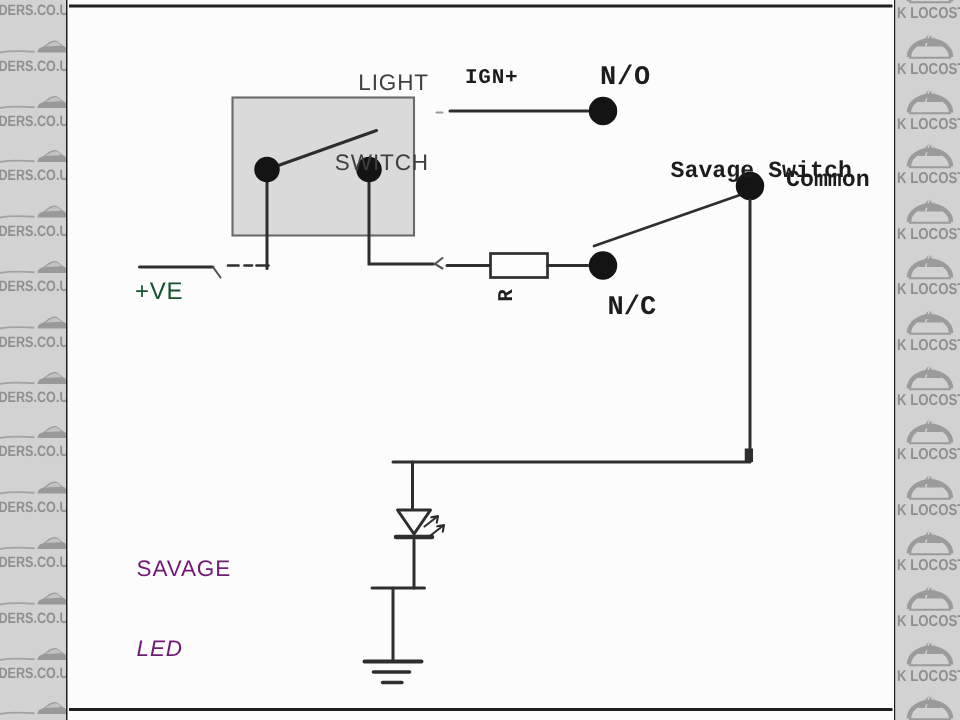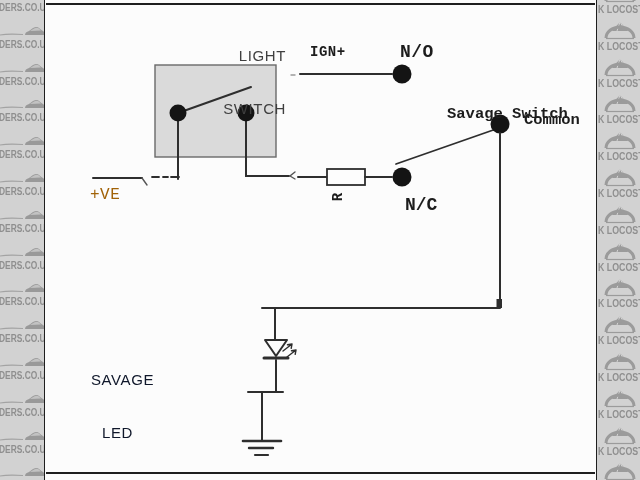--- a/index.html
+++ b/index.html
@@ -37,23 +37,23 @@
   .lbl{position:absolute;z-index:4;white-space:pre;}
   .sans{color:#414141;font-size:15px;}
   .mono{font-family:"Liberation Mono","DejaVu Sans Mono",monospace;font-weight:bold;color:#1c1c1c;}
   .light-switch-lbl{left:146px;top:12px;width:140px;text-align:right;line-height:17.5px;letter-spacing:0.6px;color:#3f3f3f;}
   .ign-lbl{left:310px;top:44px;font-size:14px;letter-spacing:0.5px;}
   .no-lbl{left:400px;top:42px;font-size:18px;letter-spacing:0.5px;}
   .savage-switch-lbl{left:447px;top:69px;font-size:15.5px;line-height:18px;}
   .common-lbl{left:524px;top:111px;font-size:15.5px;font-family:Liberation Mono, monospace;}
   .nc-lbl{left:405px;top:195px;font-size:18px;}
   .r-lbl{left:334px;top:189px;font-size:14px;transform:rotate(-90deg);}
-  .ve-lbl{left:90px;top:186px;font-size:16px;color:#a16207;letter-spacing:0.5px;font-family:Liberation Mono, monospace;}
-  .savage-led-lbl{left:91px;top:336px;font-size:15px;color:#0f172a;line-height:17.5px;letter-spacing:0.6px;}
-  .savage-led-lbl .l2{margin-left:11px;}
+  .ve-lbl{left:90px;top:186px;font-size:16px;color:#14532d;letter-spacing:0.5px;}
+  .savage-led-lbl{left:91px;top:336px;font-size:15px;color:#701a75;line-height:17.5px;letter-spacing:0.6px;}
+  .savage-led-lbl .l2{font-style:italic;}
 </style>
 </head>
 <body>
 
 <div class="screen">
 
   <div class="panel"></div>
   <div class="hline top"></div>
   <div class="hline bottom"></div>
 

